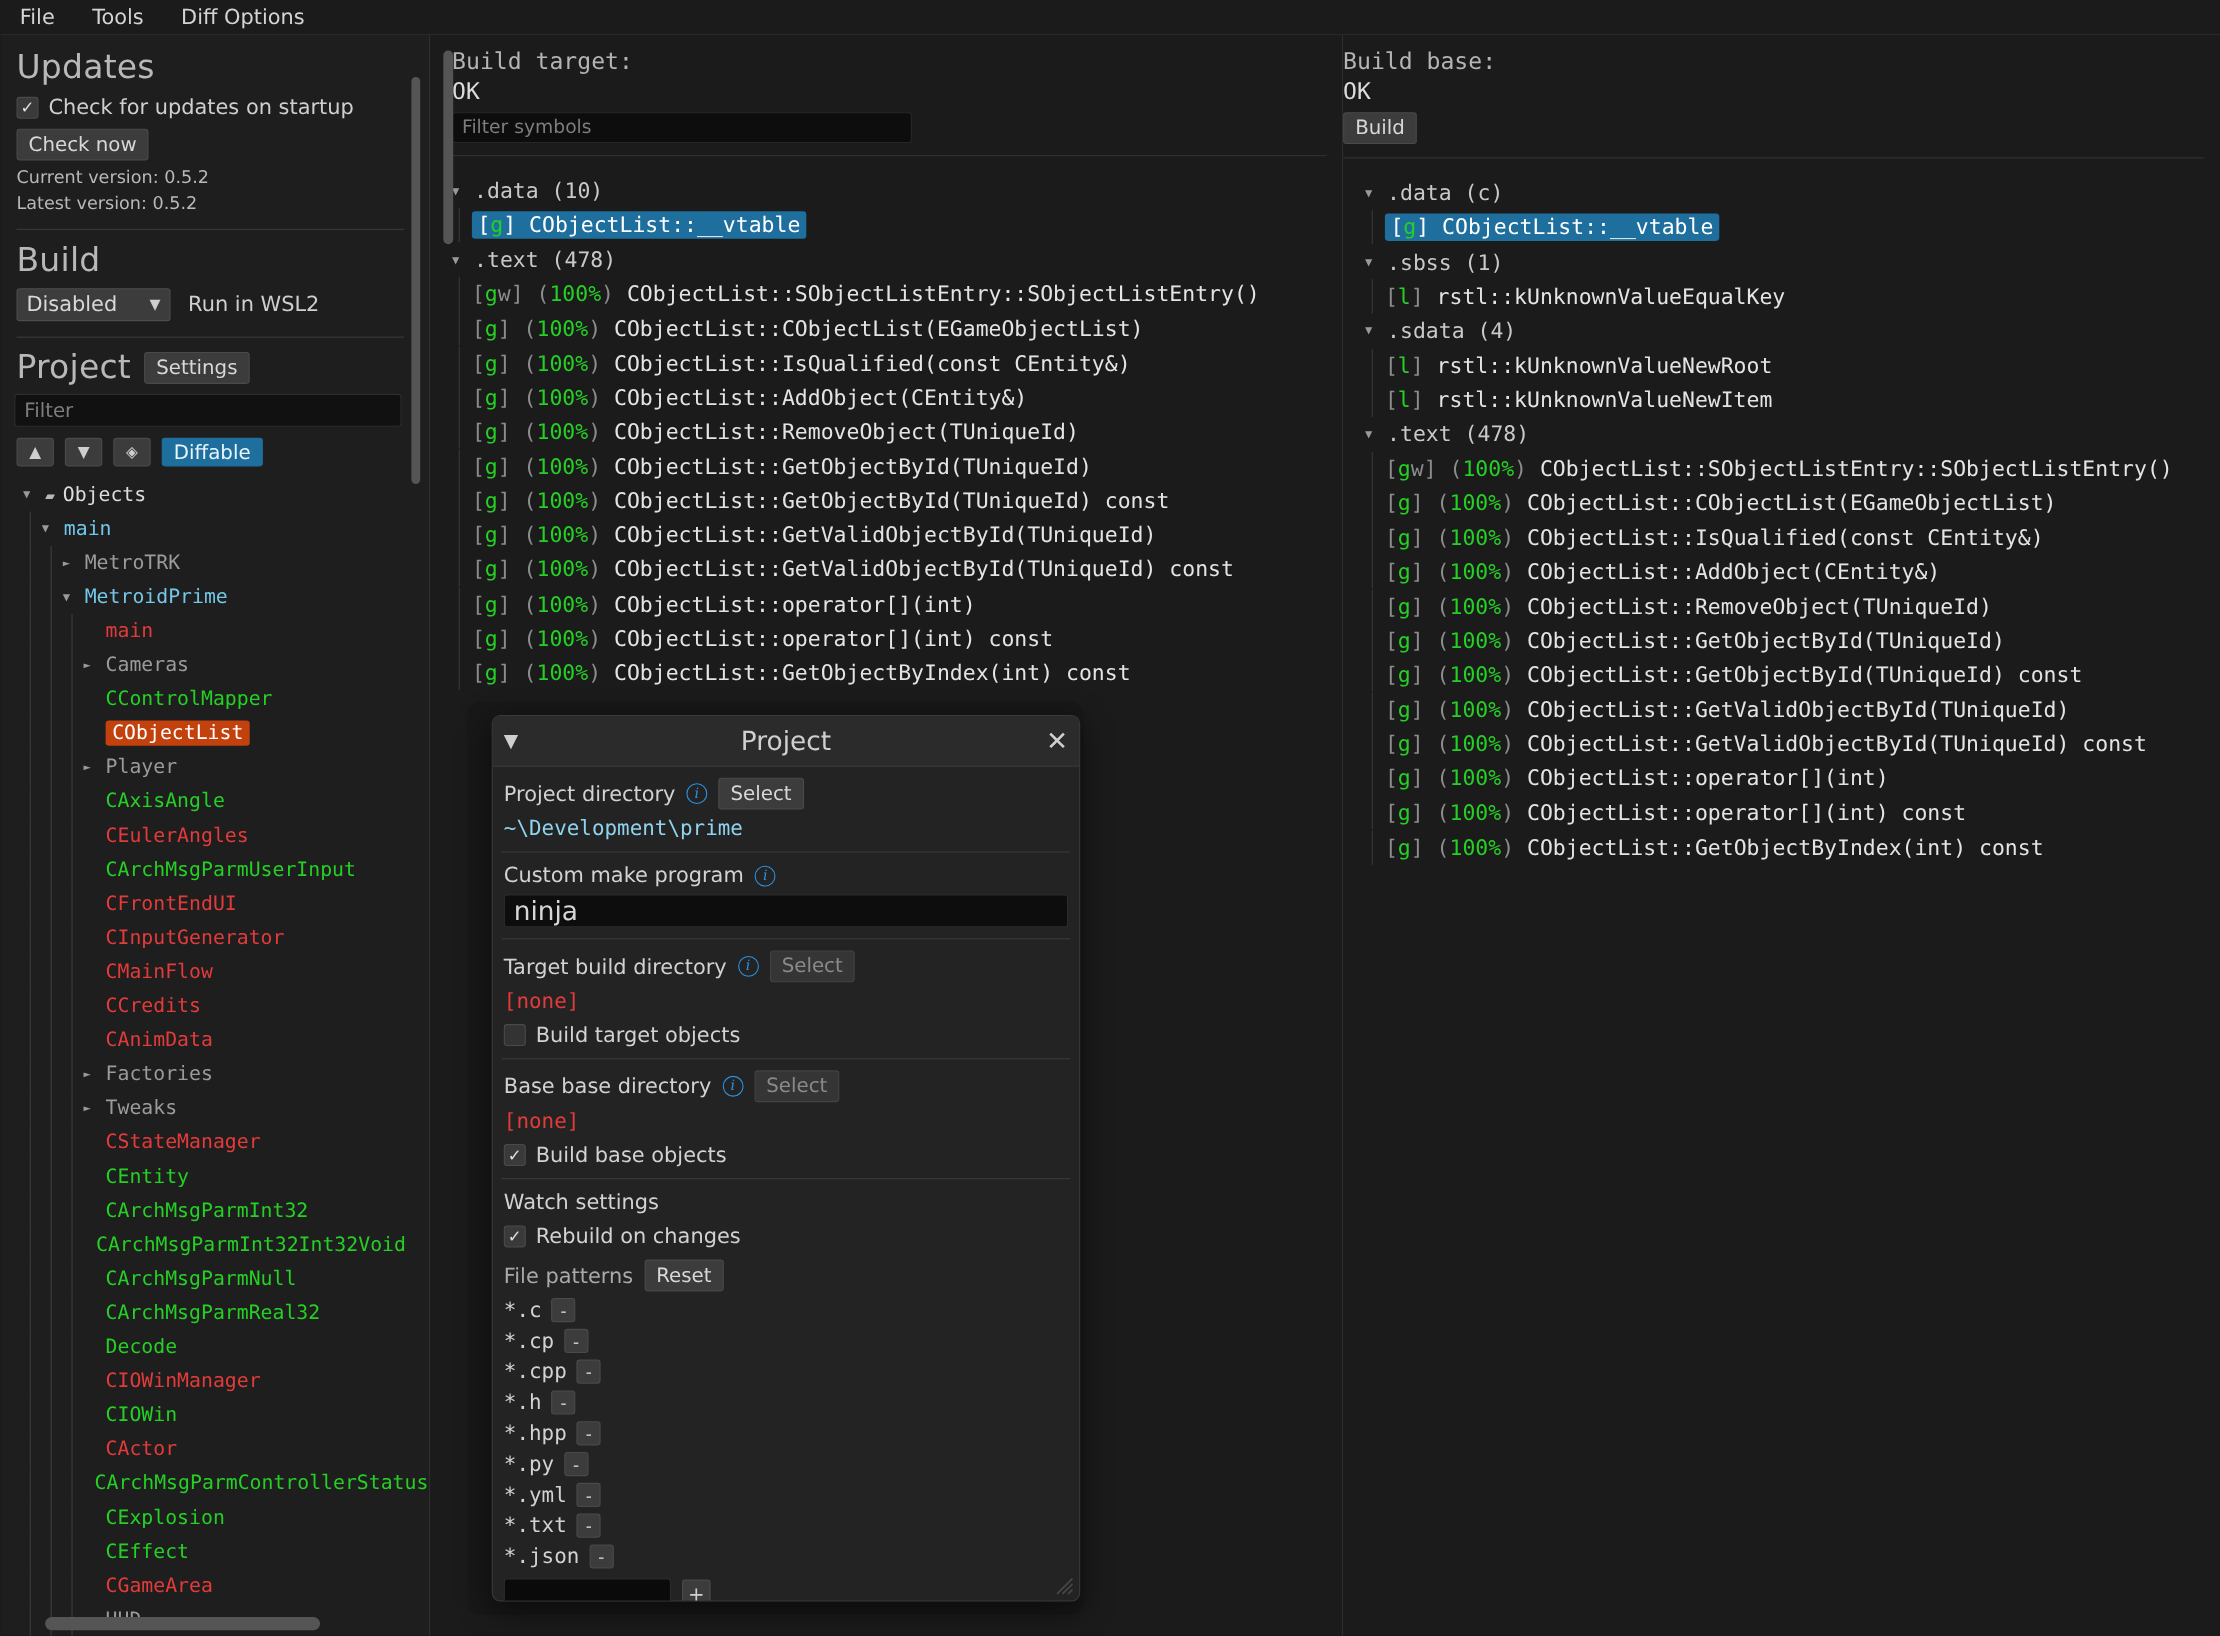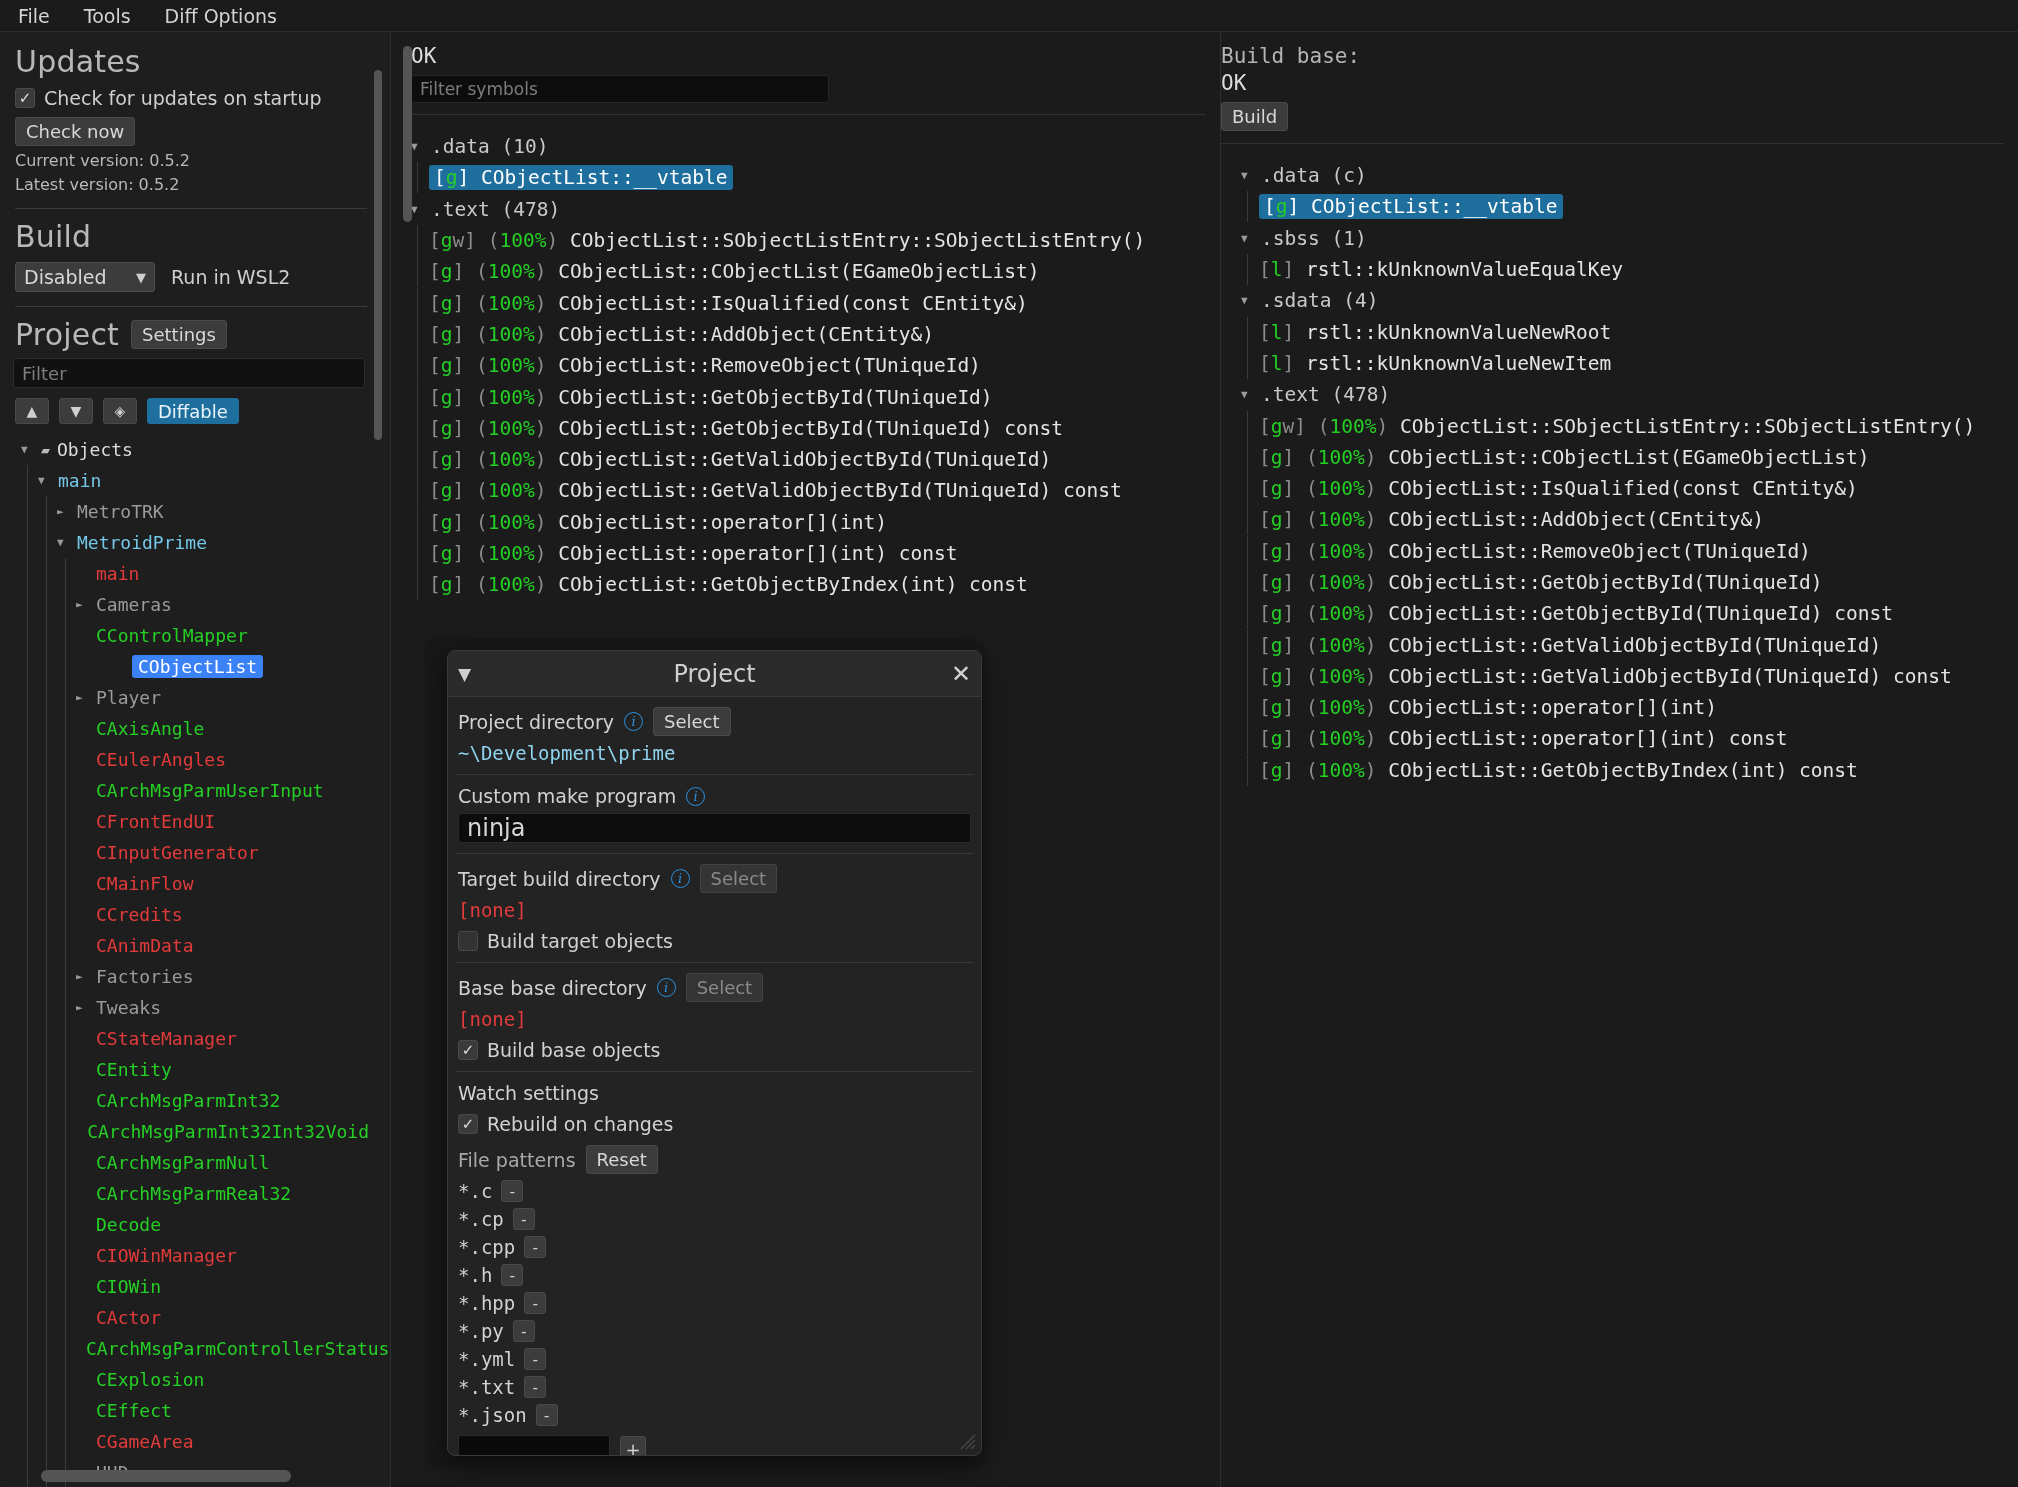--- a/index.html
+++ b/index.html
@@ -66,21 +66,21 @@
   .tree { margin-top:4px; font-family:"DejaVu Sans Mono","Liberation Mono",monospace; font-size:18px; }
   .tnode { display:flex; align-items:center; height:31px; white-space:nowrap; }
   .tw { display:inline-block; width:14px; color:#9a9a9a; font-size:11px; margin-right:6px; flex:0 0 auto;}
   .tfolder { color:#b9b9b9; margin-right:7px; font-size:15px; }
   .tlabel { }
   .c-green { color:#25d025; }
   .c-red   { color:#e33b3b; }
   .c-blue  { color:#74c7e8; }
   .c-gray  { color:#9b9b9b; }
   .c-white { color:#dcdcdc; }
-  .sel-pill { background:#3b82f6; color:#ffffff; border-radius:3px; padding:1px 6px;margin-left:36px; }
+  .sel-pill { background:#c2410c; color:#ffffff; border-radius:3px; padding:1px 6px; }
   .guide { border-left:1px solid #3c3c3c; align-self:stretch; }
 
   .sb-vscroll {
     position:absolute; right:9px; top:38px; width:8px; height:370px;
     background:#555; border-radius:4px;
   }
   .sb-hscroll {
     position:absolute; left:40px; bottom:5px; width:250px; height:12px;
     background:#555; border-radius:6px;
   }
@@ -489,20 +489,21 @@
     </div>
     <div class="sb-vscroll"></div>
     <div class="sb-hscroll"></div>
   </div>
 
   <div class="divider-v" style="left:390px;"></div>
 
   <div class="panel" style="left:391px; width:829px;">
     <div class="p-vscroll"></div>
     <div class="panel-head" style="padding-left:20px;">
+      <div class="ph-line">Build target:</div>
       <div class="ph-ok">OK</div>
       <div class="sym-filter">Filter symbols</div>
       <div class="panel-sep"></div>
     </div>
     <div class="symlist" id="target-symbols">
         <div class="symrow">
           <span class="car">▼</span>
           <span class="sec">.data (10)</span>
         </div>
         <div class="symrow">

